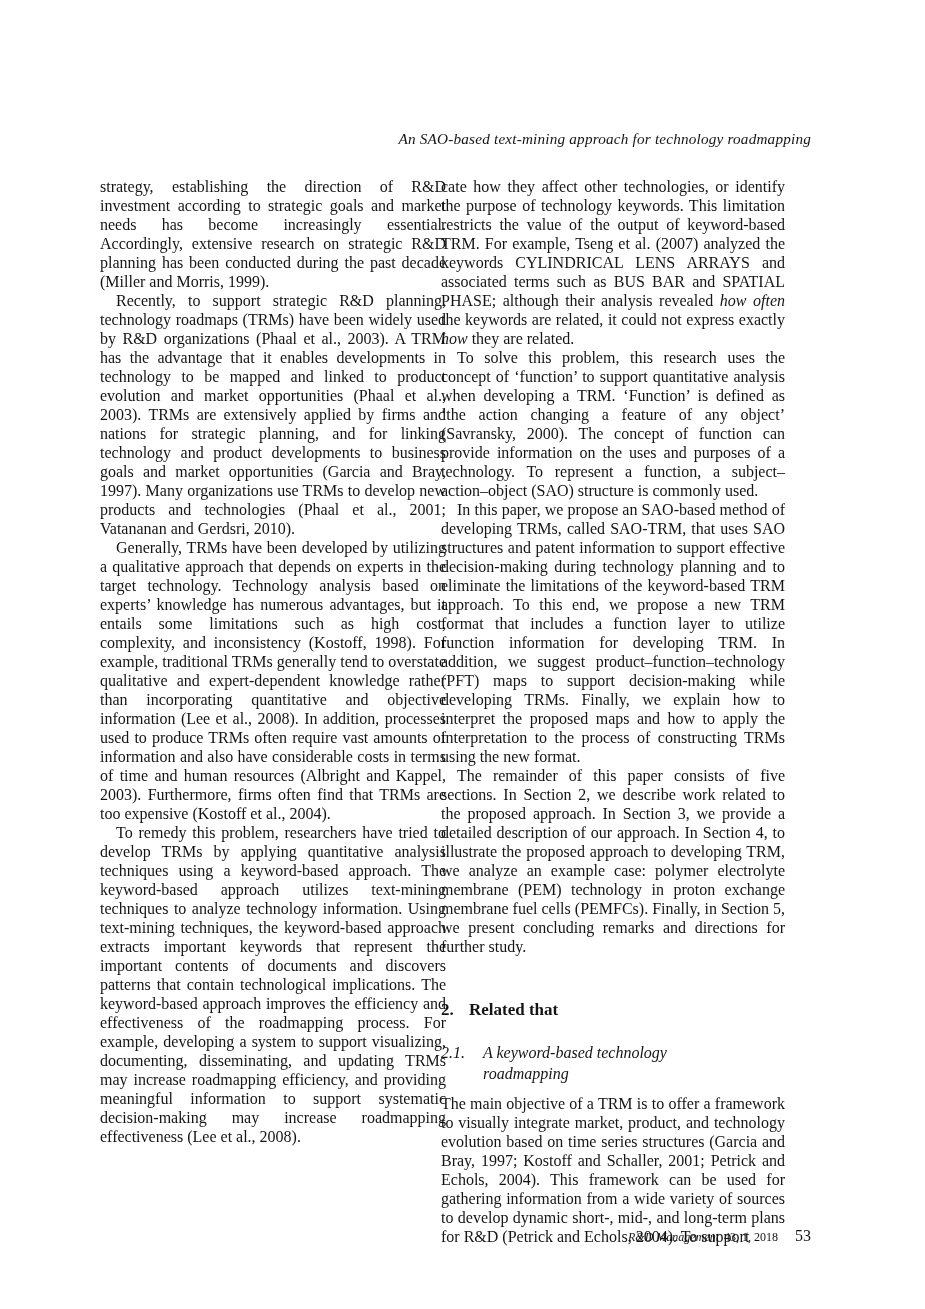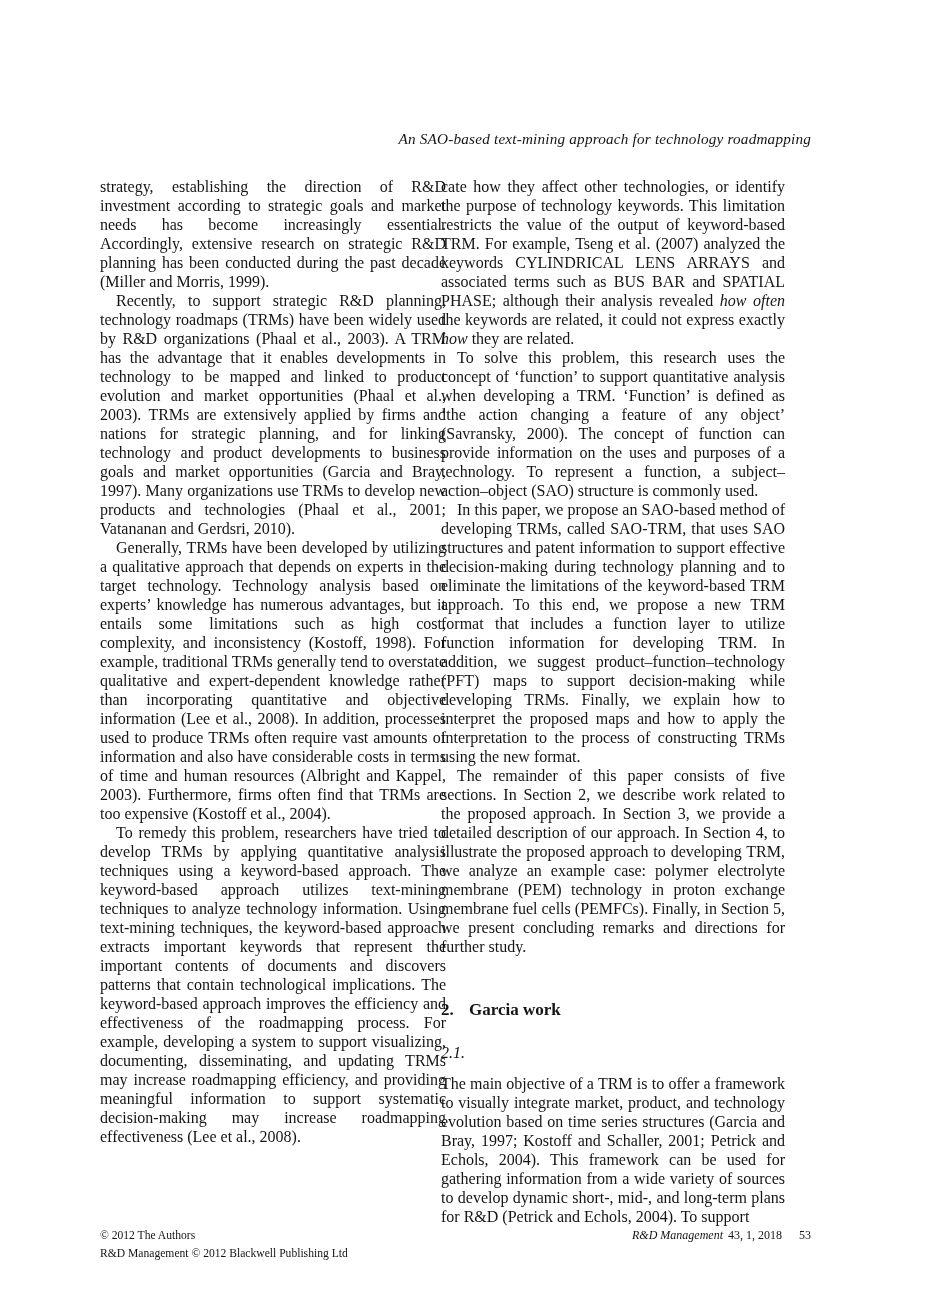--- a/index.html
+++ b/index.html
@@ -63,21 +63,21 @@
     position: absolute;
     left: 467px;
     top: 1227px;
     width: 344px;
     text-align: right;
     font-size: 12px;
     line-height: 17.5px;
     white-space: nowrap;
   }
   .vol { font-weight: normal; margin-left: 5px; }
-  .pagenum { font-size: 12px; margin-left: 17px; }
+  .pagenum { font-size: 16px; margin-left: 17px; }
 </style>
 </head>
 <body>
 
 <div class="page">
 
   <div class="running-head">An SAO-based text-mining approach for technology roadmapping</div>
 
   <div class="col col-left">
     <p class="body-par">strategy, establishing the direction of R&amp;D investment according to strategic goals and market needs has become increasingly essential. Accordingly, extensive research on strategic R&amp;D planning has been conducted during the past decade (Miller and Morris, 1999).</p>
@@ -87,32 +87,29 @@
   </div>
 
   <div class="col col-right">
     <p class="body-par"><span>cate how they affect other technologies, or identify the purpose of technology keywords. This limitation restricts the value of the output of keyword-based TRM. For example, Tseng et al. (2007) analyzed the keywords CYLINDRICAL LENS ARRAYS and associated terms such as BUS BAR and SPATIAL PHASE; although their analysis revealed </span><span class="it">how often</span><span> the keywords are related, it could not express exactly </span><span class="it">how</span><span> they are related.</span></p>
     <p class="body-par indent">To solve this problem, this research uses the concept of ‘function’ to support quantitative analysis when developing a TRM. ‘Function’ is defined as ‘the action changing a feature of any object’ (Savransky, 2000). The concept of function can provide information on the uses and purposes of a technology. To represent a function, a subject–action–object (SAO) structure is commonly used.</p>
     <p class="body-par indent">In this paper, we propose an SAO-based method of developing TRMs, called SAO-TRM, that uses SAO structures and patent information to support effective decision-making during technology planning and to eliminate the limitations of the keyword-based TRM approach. To this end, we propose a new TRM format that includes a function layer to utilize function information for developing TRM. In addition, we suggest product–function–technology (PFT) maps to support decision-making while developing TRMs. Finally, we explain how to interpret the proposed maps and how to apply the interpretation to the process of constructing TRMs using the new format.</p>
     <p class="body-par indent">The remainder of this paper consists of five sections. In Section 2, we describe work related to the proposed approach. In Section 3, we provide a detailed description of our approach. In Section 4, to illustrate the proposed approach to developing TRM, we analyze an example case: polymer electrolyte membrane (PEM) technology in proton exchange membrane fuel cells (PEMFCs). Finally, in Section 5, we present concluding remarks and directions for further study.</p>
 
     <div class="section-heading">
       <span class="sec-num">2.</span>
-      <span>Garcia work</span>
+      <span>Related that</span>
     </div>
 
     <div class="subheading">
       <span class="sub-num">2.1.</span>
+      <span class="sub-title"><span>A keyword-based technology</span><br><span>roadmapping</span></span>
     </div>
 
     <p class="body-par">The main objective of a TRM is to offer a framework to visually integrate market, product, and technology evolution based on time series structures (Garcia and Bray, 1997; Kostoff and Schaller, 2001; Petrick and Echols, 2004). This framework can be used for gathering information from a wide variety of sources to develop dynamic short-, mid-, and long-term plans for R&amp;D (Petrick and Echols, 2004). To support</p>
   </div>
 
-  <div class="footer-left">
-    <div>© 2012 The Authors</div>
-    <div>R&amp;D Management © 2012 Blackwell Publishing Ltd</div>
-  </div>
 
   <div class="footer-right">
     <span class="it">R&amp;D Management</span><span class="vol">43</span><span>, 1, 2018</span><span class="pagenum">53</span>
   </div>
 
 </div>
 
 </body></html>

